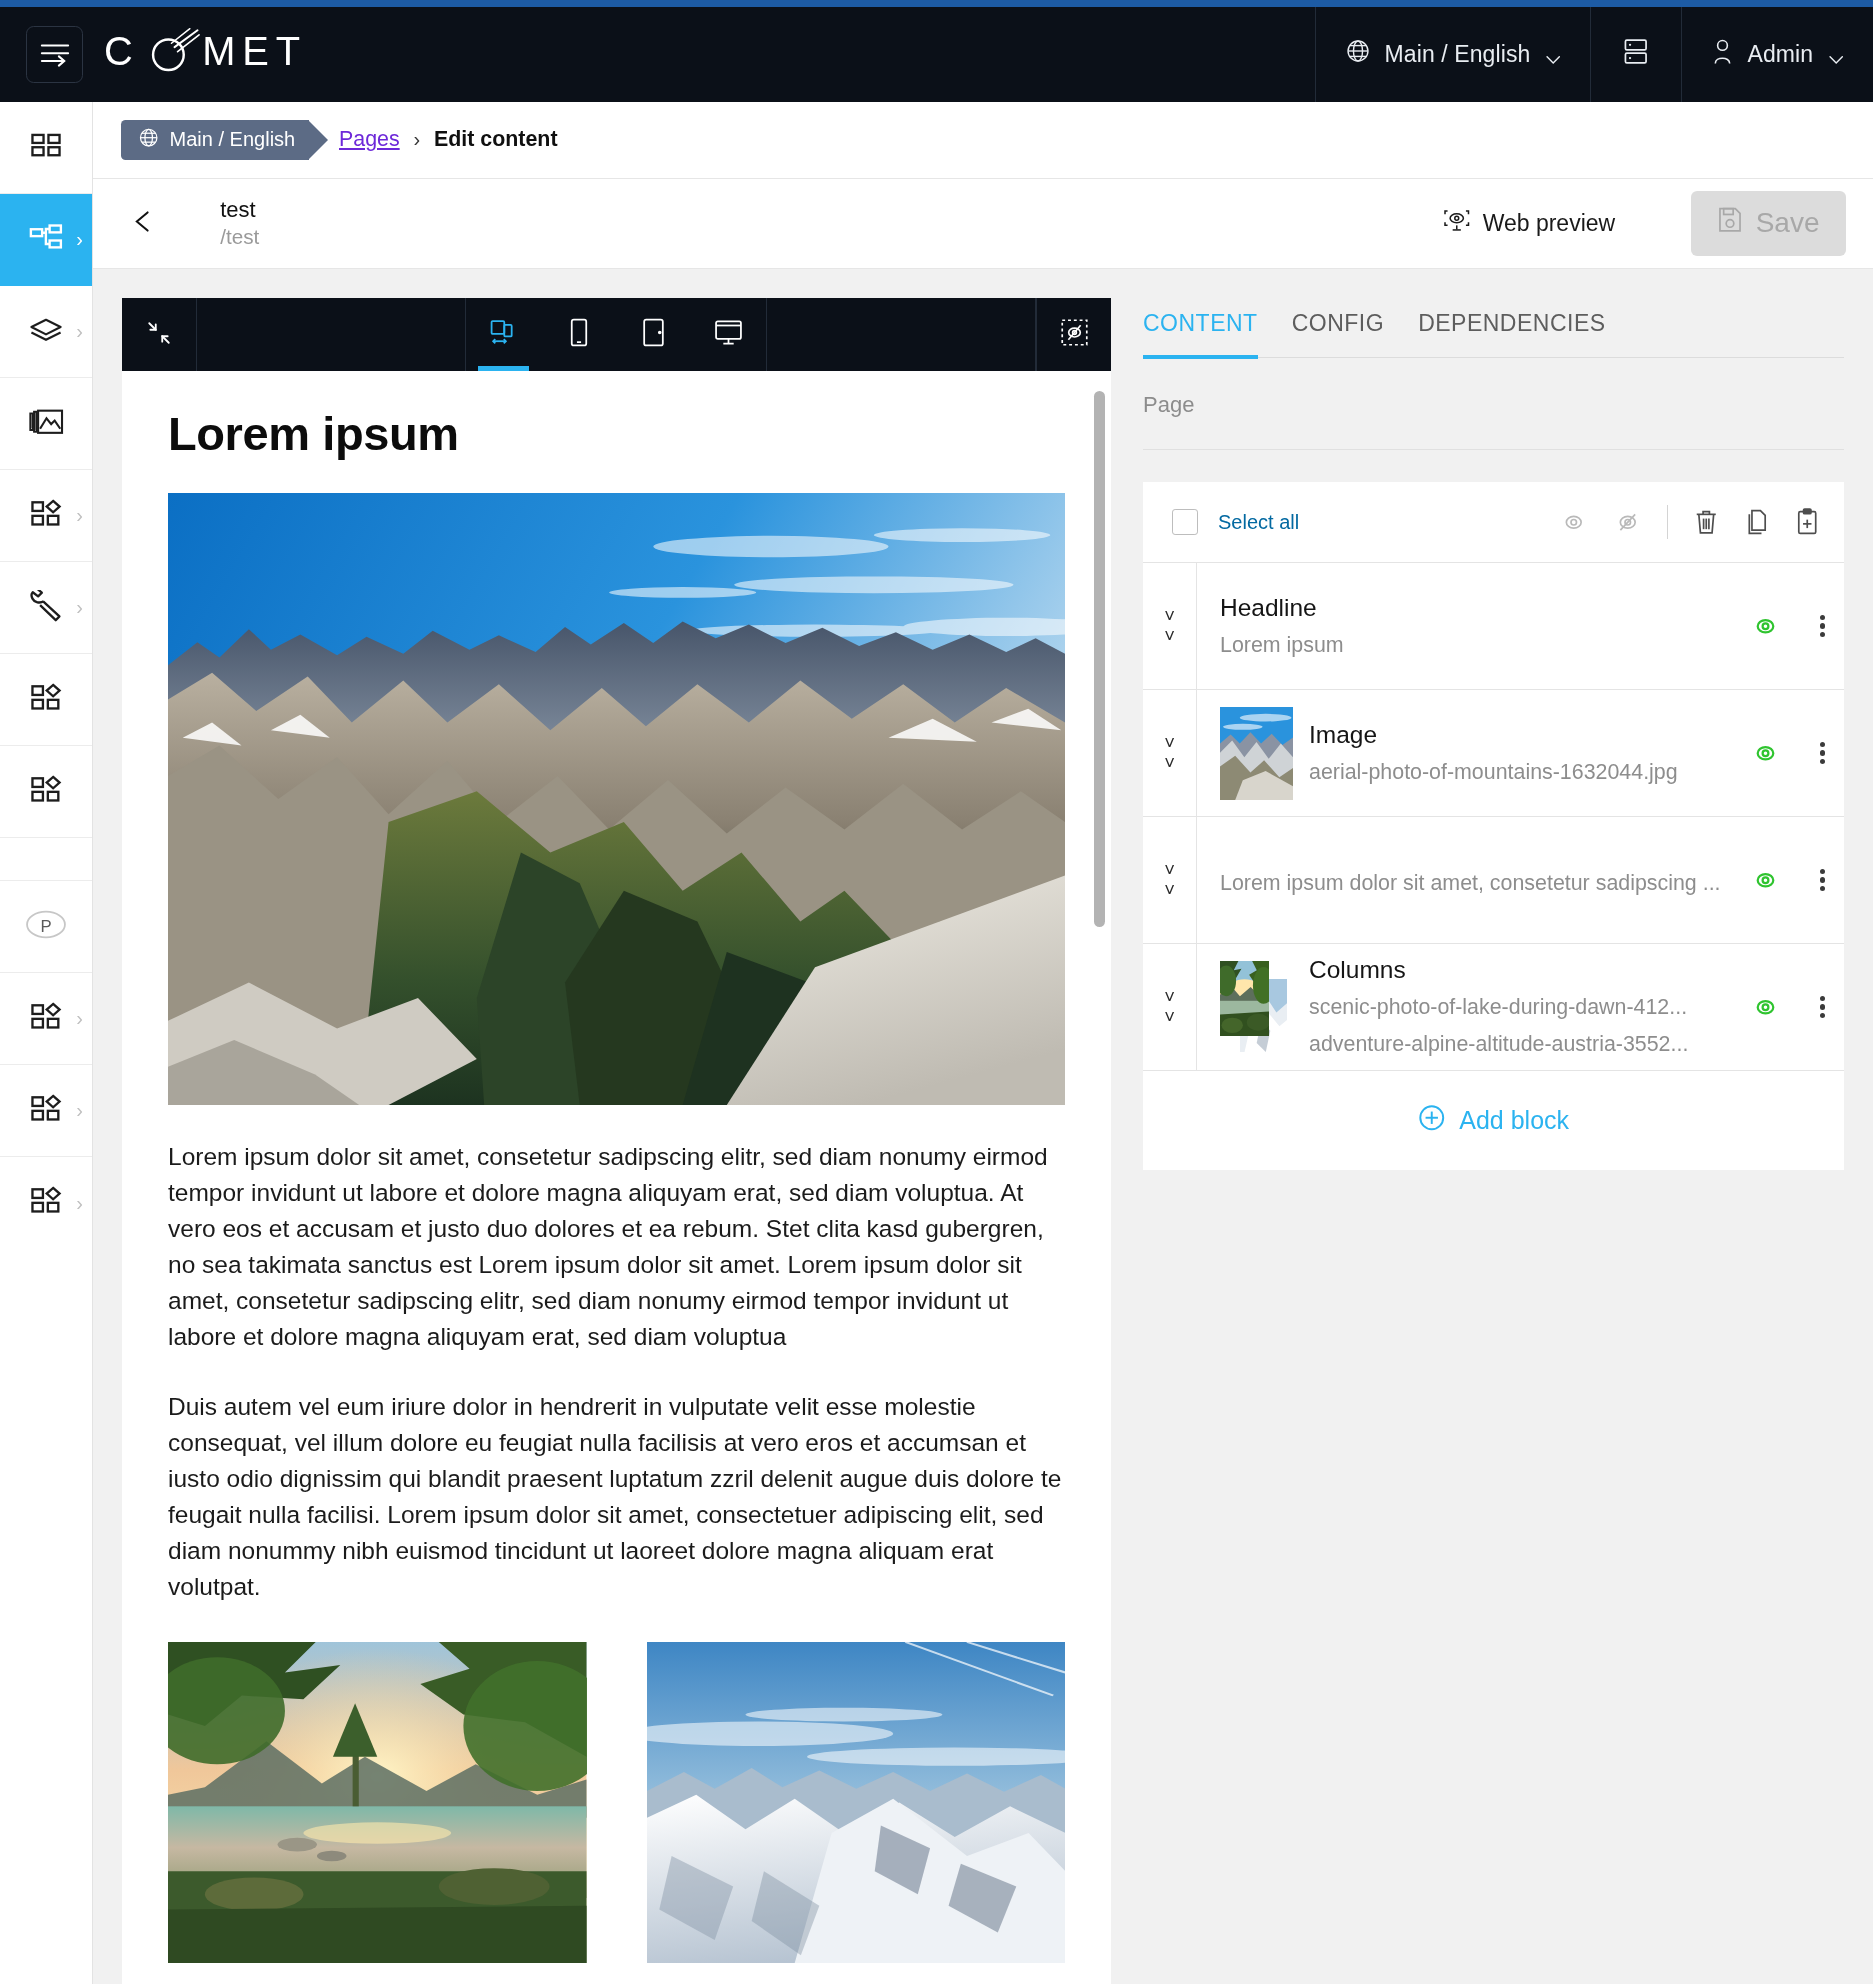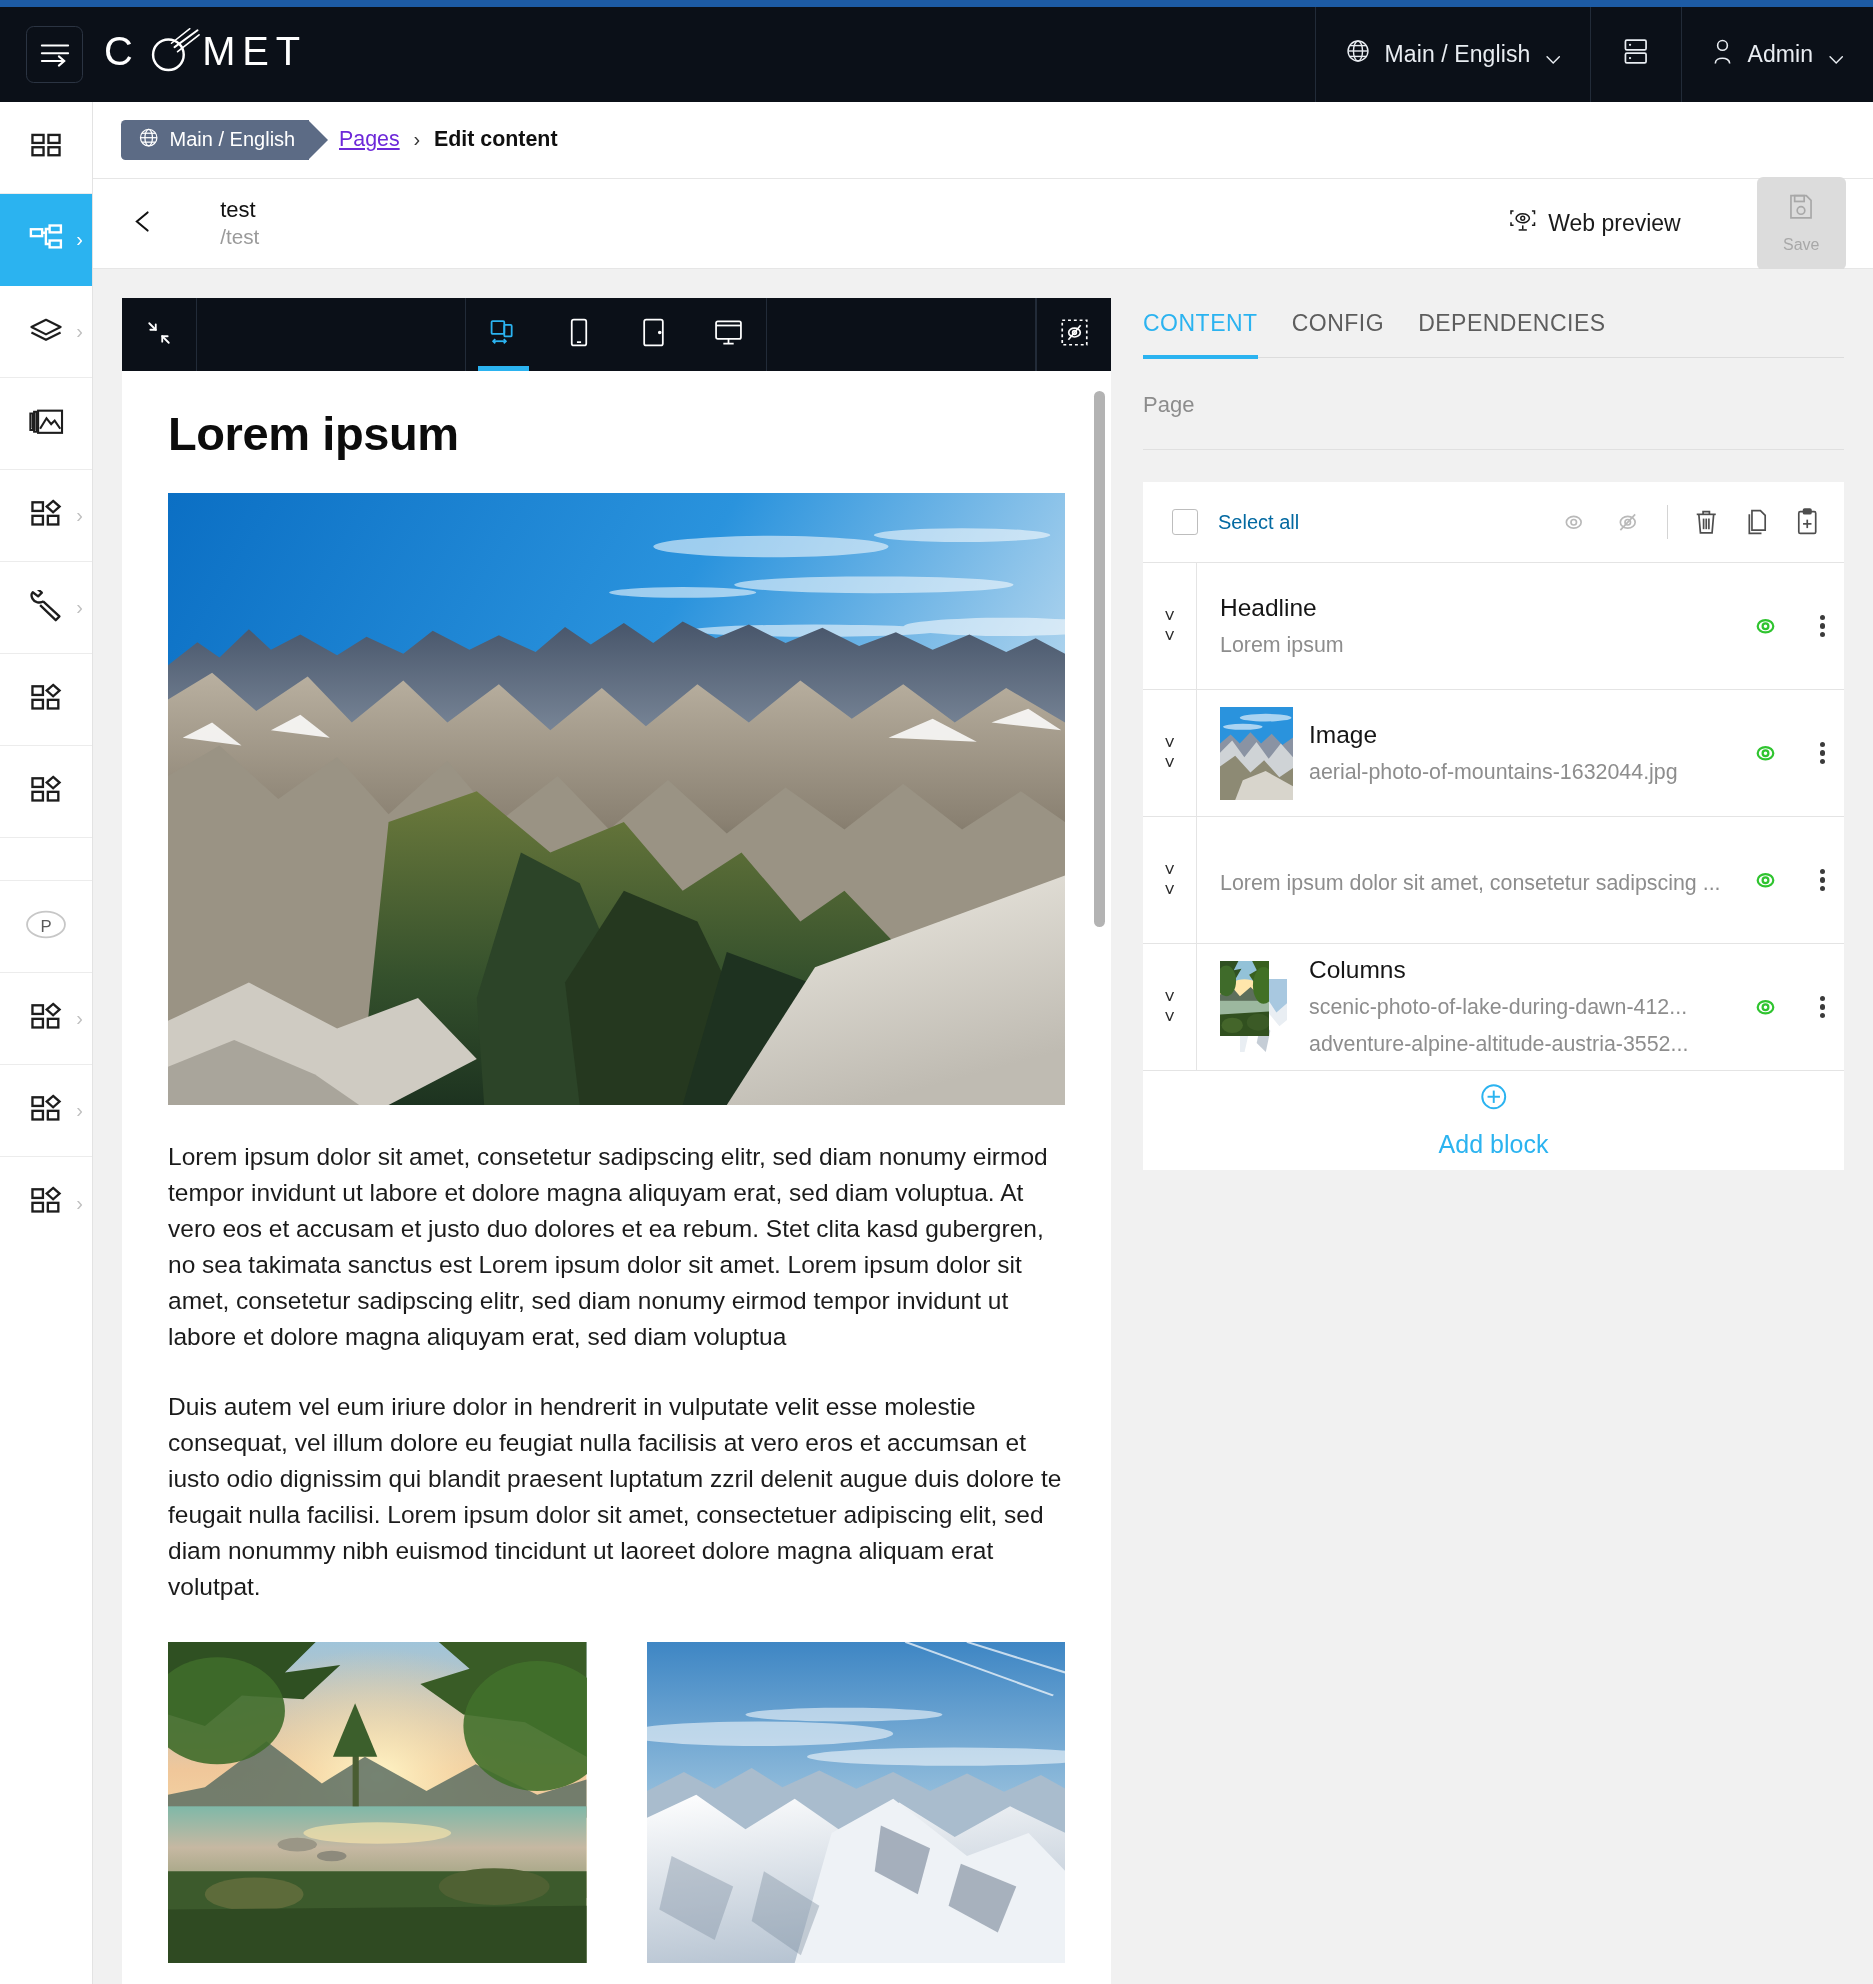--- a/index.html
+++ b/index.html
@@ -89,23 +89,23 @@
   .page-titles { margin-left: 7.7px; }
   .page-title { font-size: 22px; color: #111; line-height: 1.25; }
   .page-slug { font-size: 20.7px; color: #9a9a9a; line-height: 1.3; }
   .head-spacer { flex: 1 1 auto; }
   .webpreview-btn {
     display: flex; align-items: center; gap: 12.2px; font-size: 23px; color: #1a1a1a;
     padding: 10.7px 15.3px; background: transparent; border: none;
     font-family: inherit; cursor: pointer;
   }
   .save-btn {
-    display: flex; align-items: center; gap: 12.2px; font-size: 16px; color: #a8a8a8;
+    display: flex; align-items: center; gap: 12.2px; font-size: 28px; color: #a8a8a8;
     background: #dcdcdc; border: none; border-radius: 6.1px; padding: 15.3px 26px;
-    margin-left: 29px; font-family: inherit; flex-direction: column;
+    margin-left: 29px; font-family: inherit;
   }
 
   
   .work { flex: 1 1 auto; display: flex; min-height: 0; background: #f1f1f1; padding: 0; }
 
   
   .preview-col {
     flex: 0 0 1018px; display: flex; flex-direction: column; min-width: 0;
     padding: 29px 0 0 29px; position: relative;
   }
@@ -182,21 +182,21 @@
   .blk-sub {
     font-size: 21.4px; color: #8d8d8d; line-height: 1.45; margin-top: 6.1px;
     white-space: nowrap; overflow: hidden; text-overflow: ellipsis;
   }
   .blk-eye { color: #2fc42f; margin-left: 10.7px; flex: 0 0 auto; display: flex; align-items: center; }
   .blk-menu { width: 43px; flex: 0 0 43px; display: flex; align-items: center; justify-content: center; color: #3b3b3b; }
   .blk-menu b { display: block; width: 5.4px; height: 5.4px; background: #3b3b3b; border-radius: 50%; margin: 3.1px 0; }
 
   .add-block-row {
     height: 99px; display: flex; align-items: center; justify-content: center;
-    gap: 13.8px; color: #2bb3f0; font-size: 25px; flex-direction: column;
+    gap: 13.8px; color: #2bb3f0; font-size: 25px;
   }
 </style>
 </head>
 <body>
 
 <div class="app">
 
   <div class="accent-line"></div>
 
   <div class="topbar">

